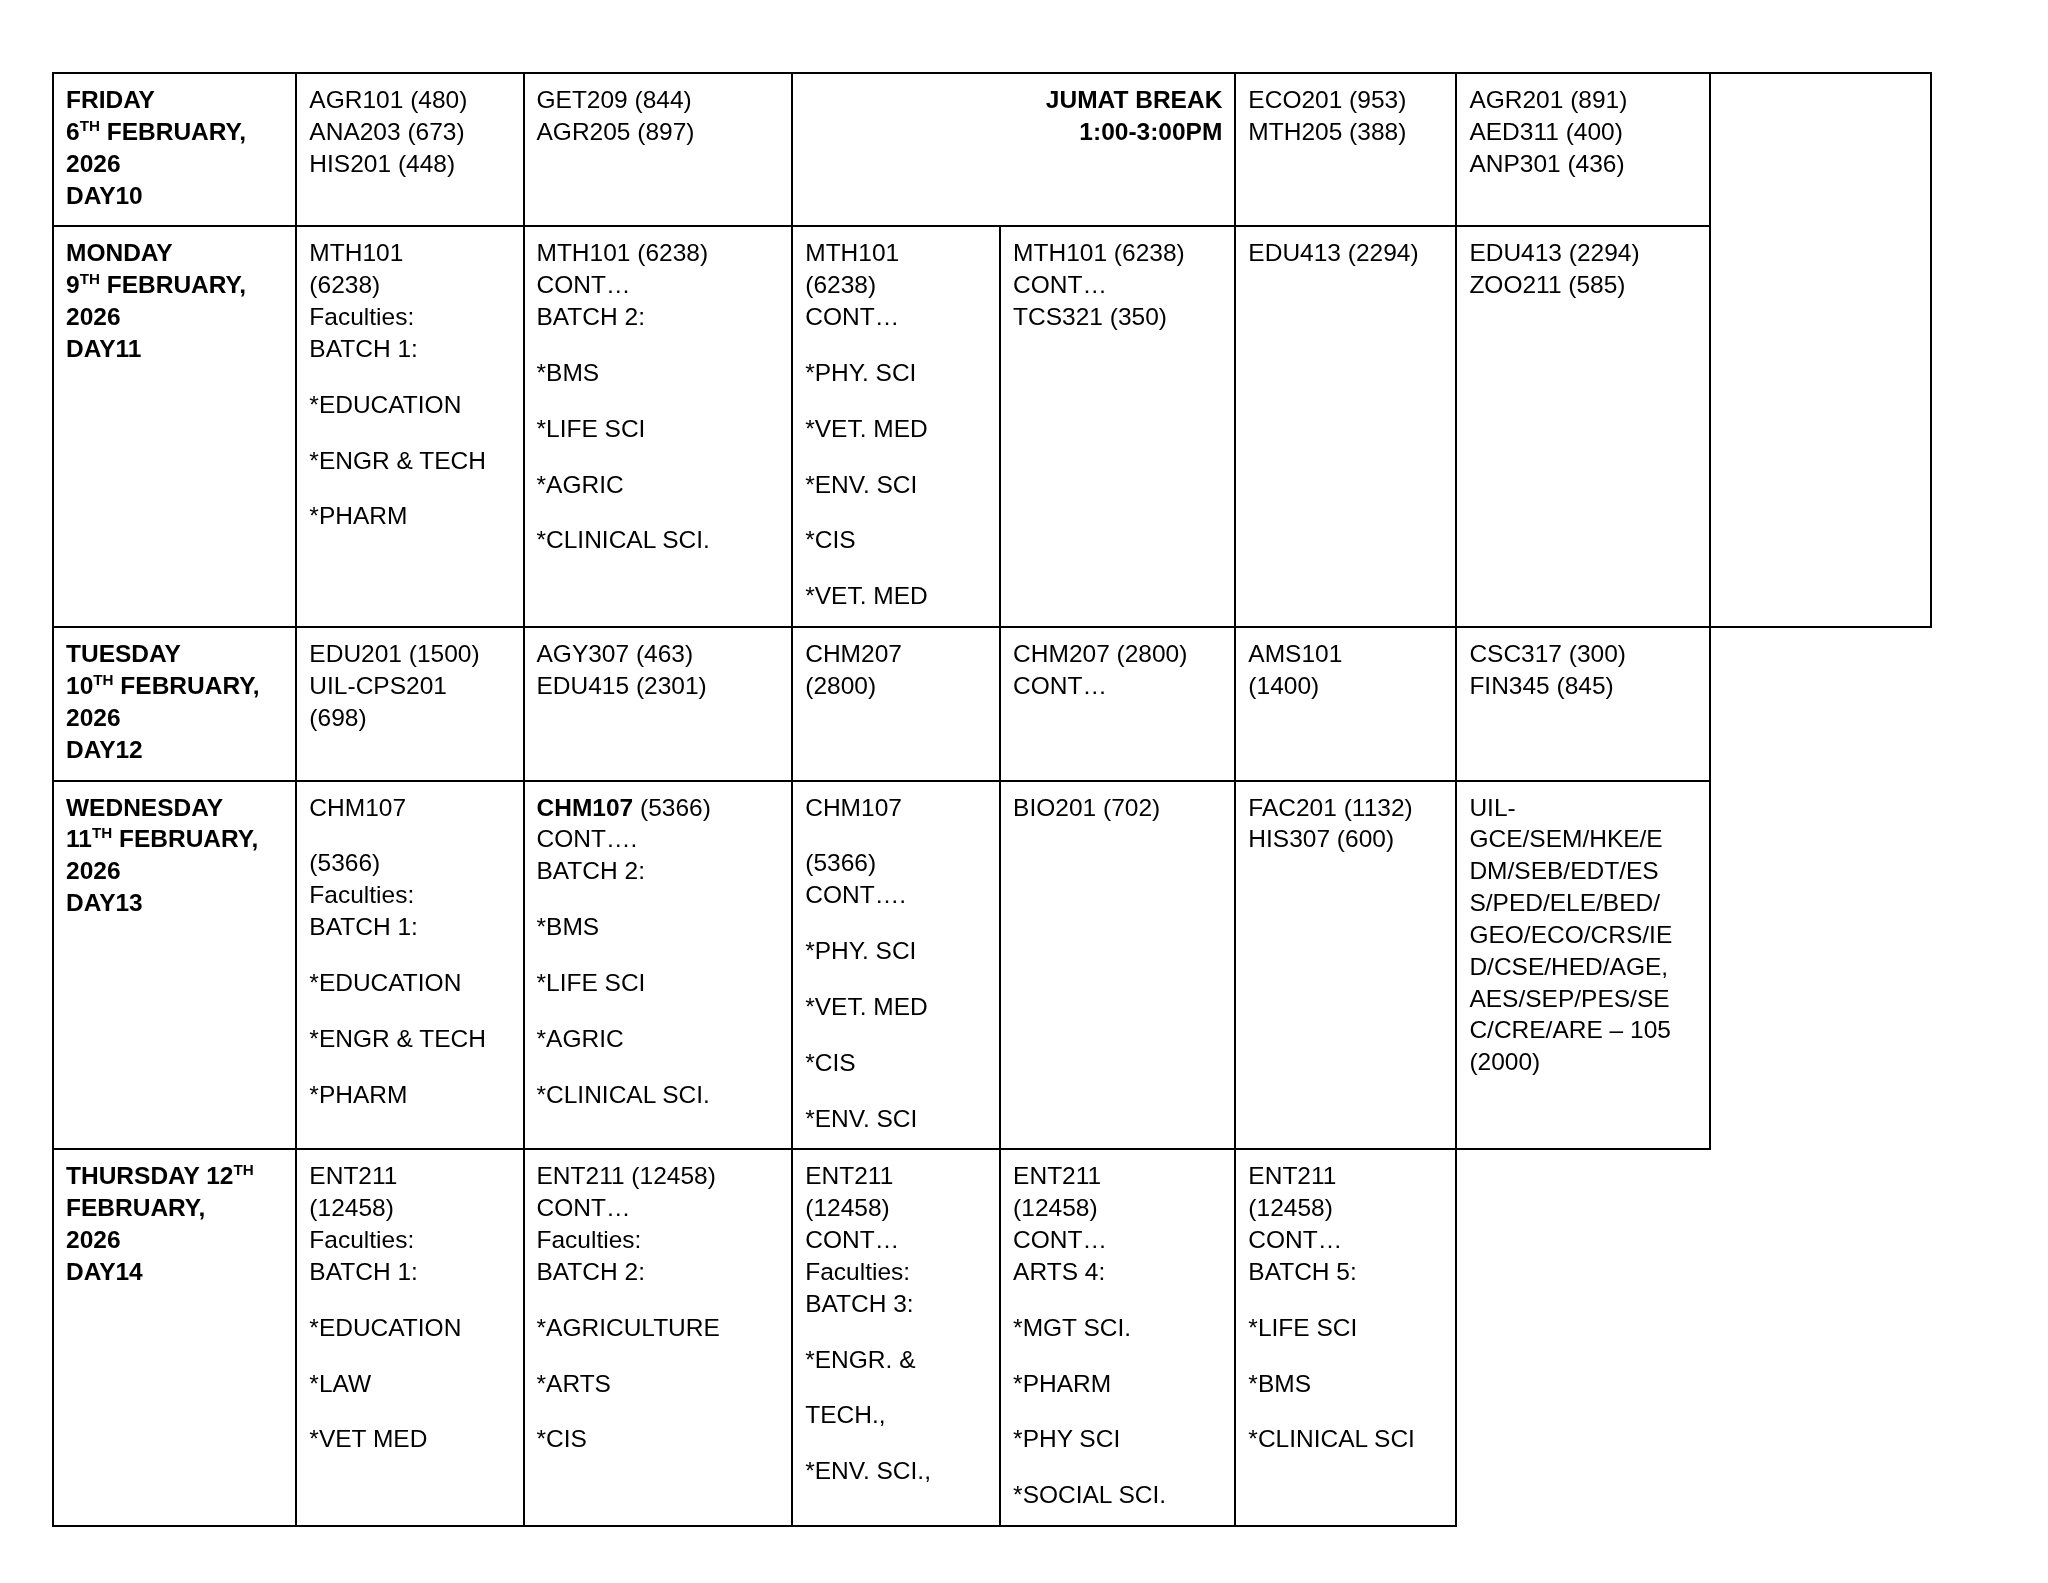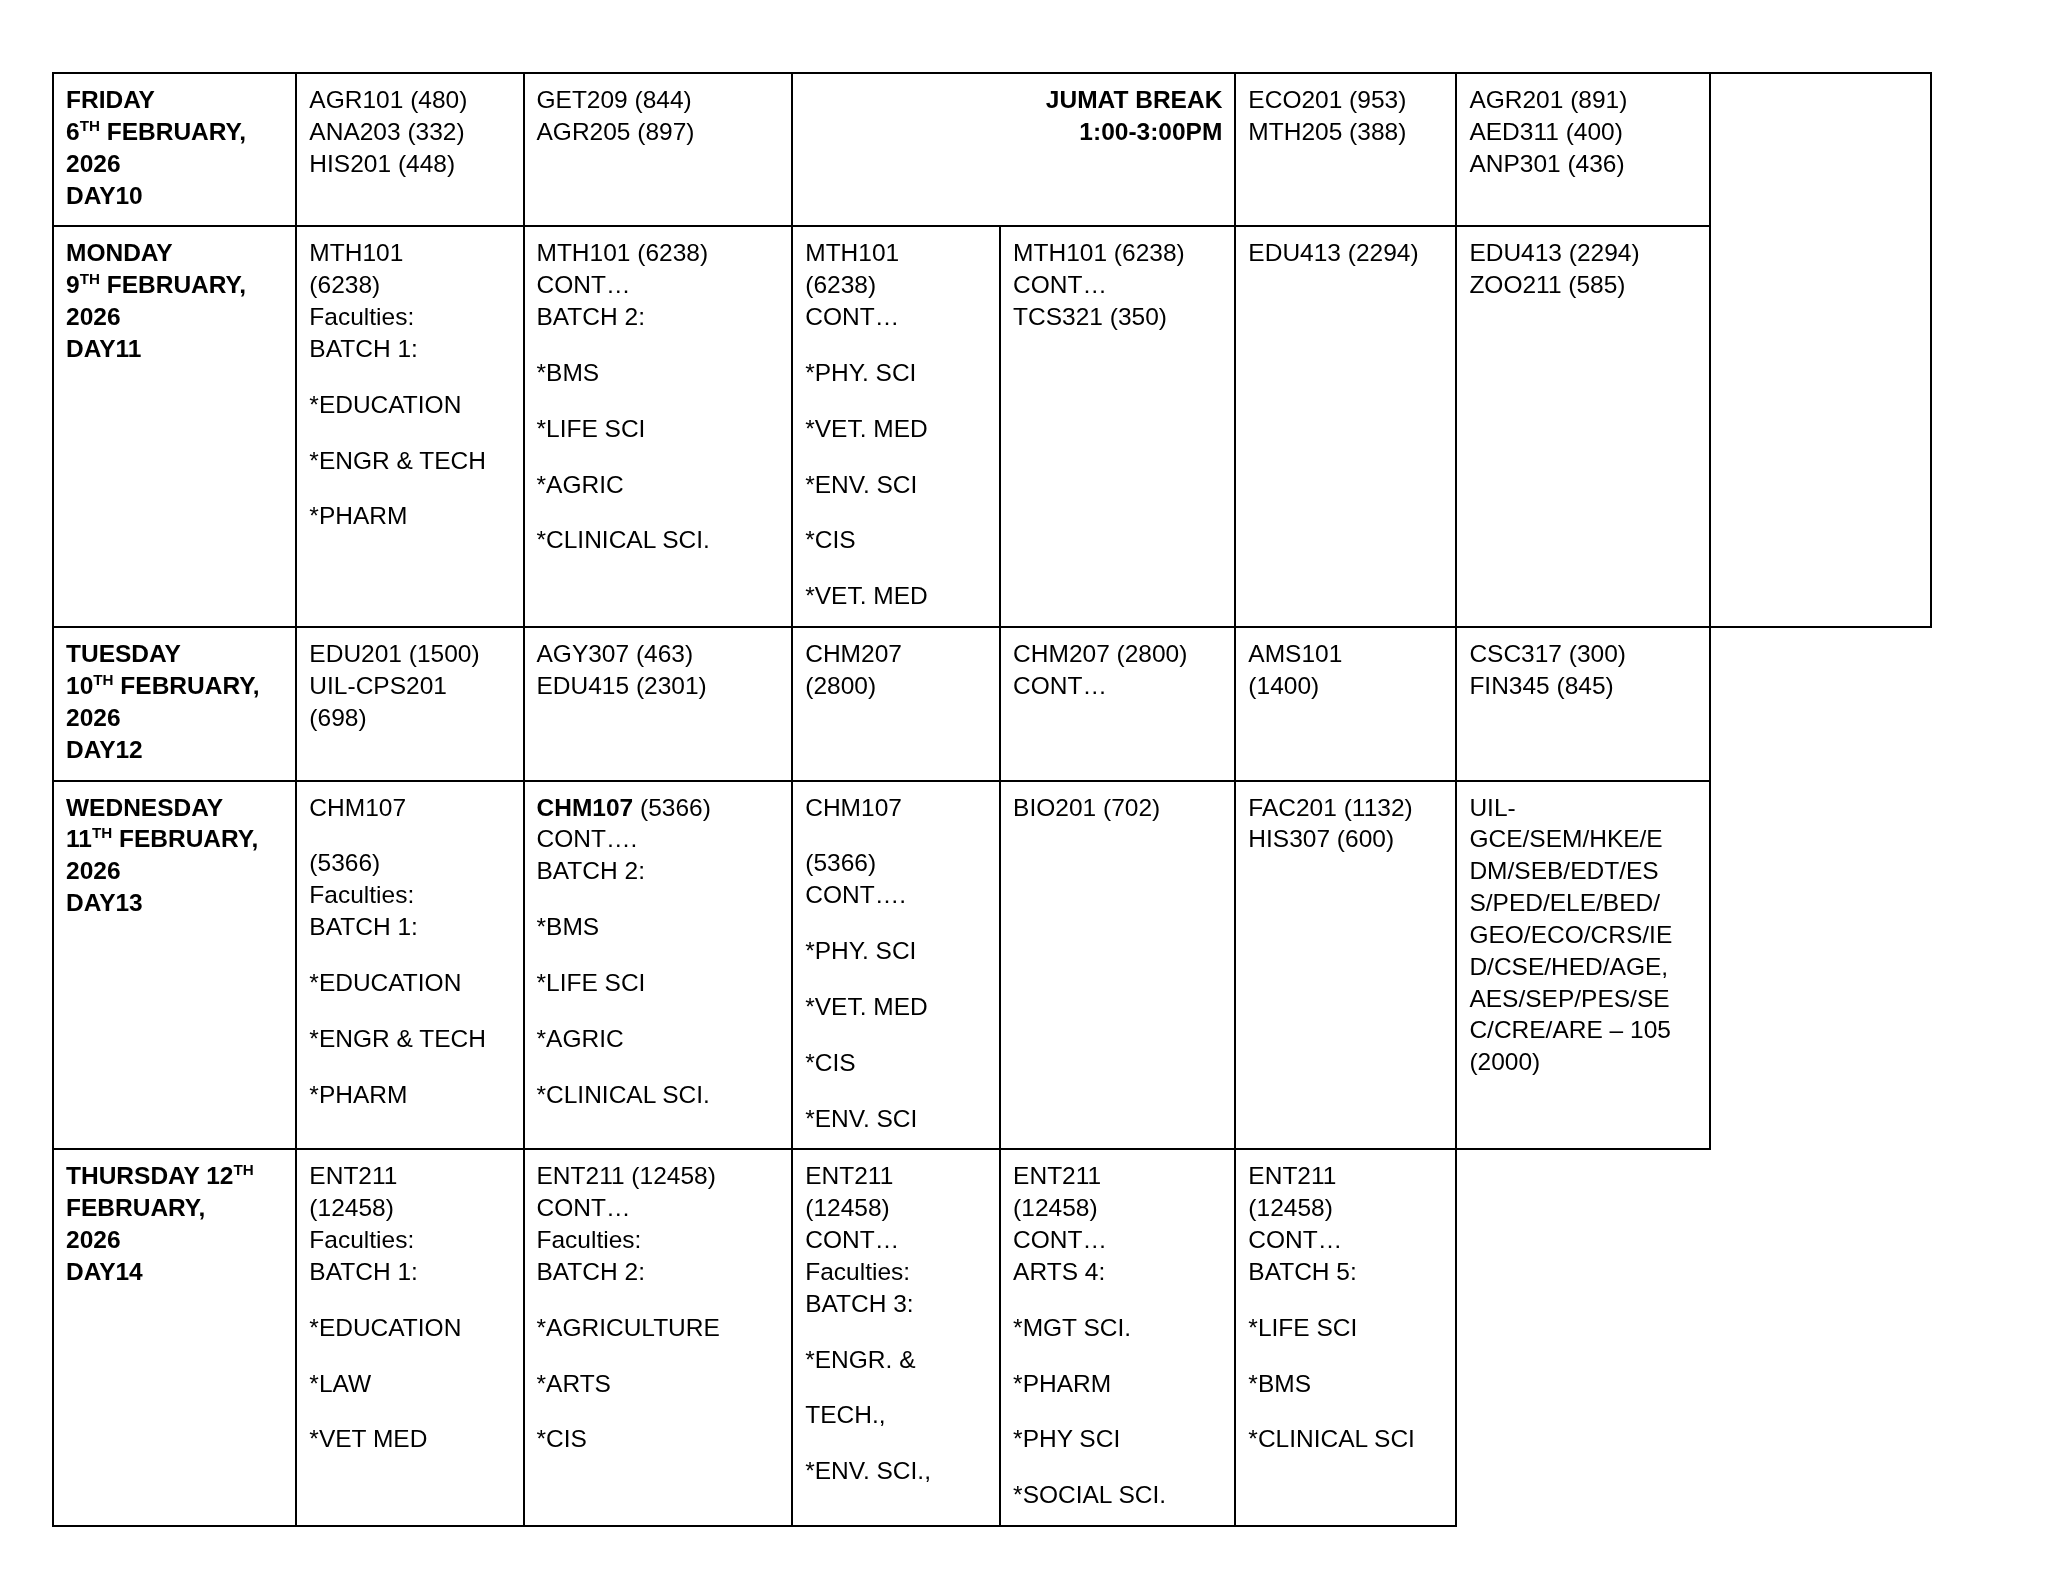--- a/index.html
+++ b/index.html
@@ -91,21 +91,21 @@
 
       <tr>
         <td class="daycell">
           <span class="line">FRIDAY</span>
           <span class="line"><span>6</span><sup>TH</sup><span> FEBRUARY,</span></span>
           <span class="line">2026</span>
           <span class="line">DAY10</span>
         </td>
         <td>
           <span class="line">AGR101 (480)</span>
-          <span class="line">ANA203 (332)</span>
+          <span class="line">ANA203 (673)</span>
           <span class="line">HIS201 (448)</span>
         </td>
         <td>
           <span class="line">GET209 (844)</span>
           <span class="line">AGR205 (897)</span>
         </td>
         <td class="break-cell center" colspan="2">
           <span class="line">JUMAT BREAK</span>
           <span class="line">1:00-3:00PM</span>
         </td>

